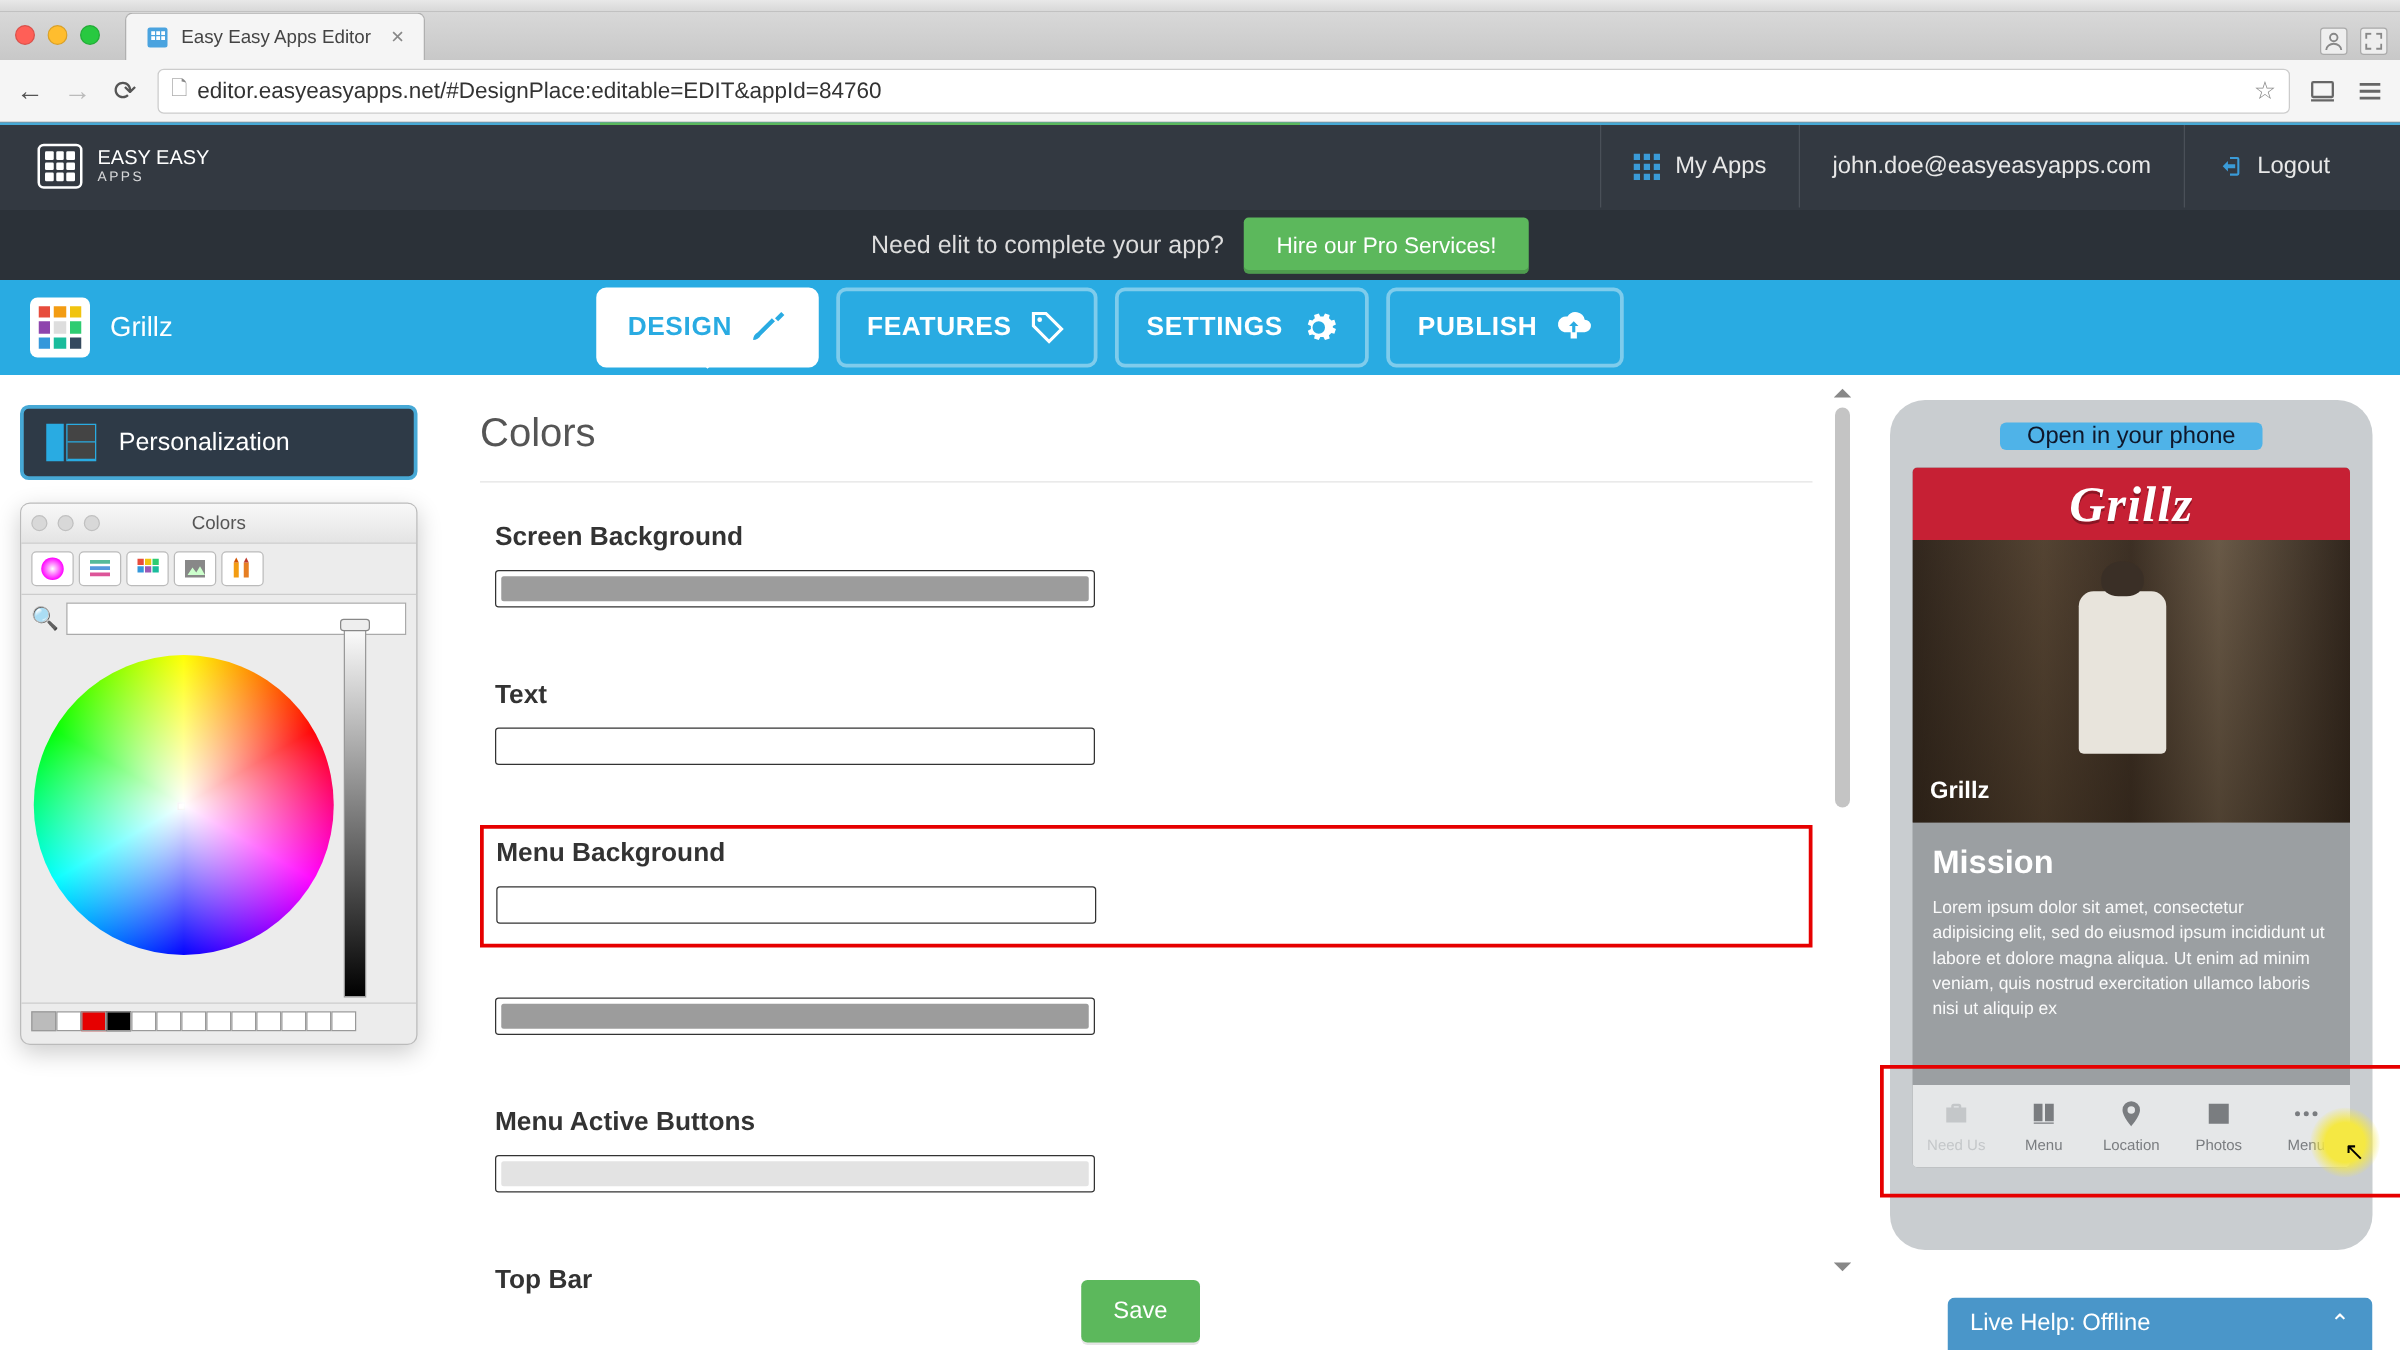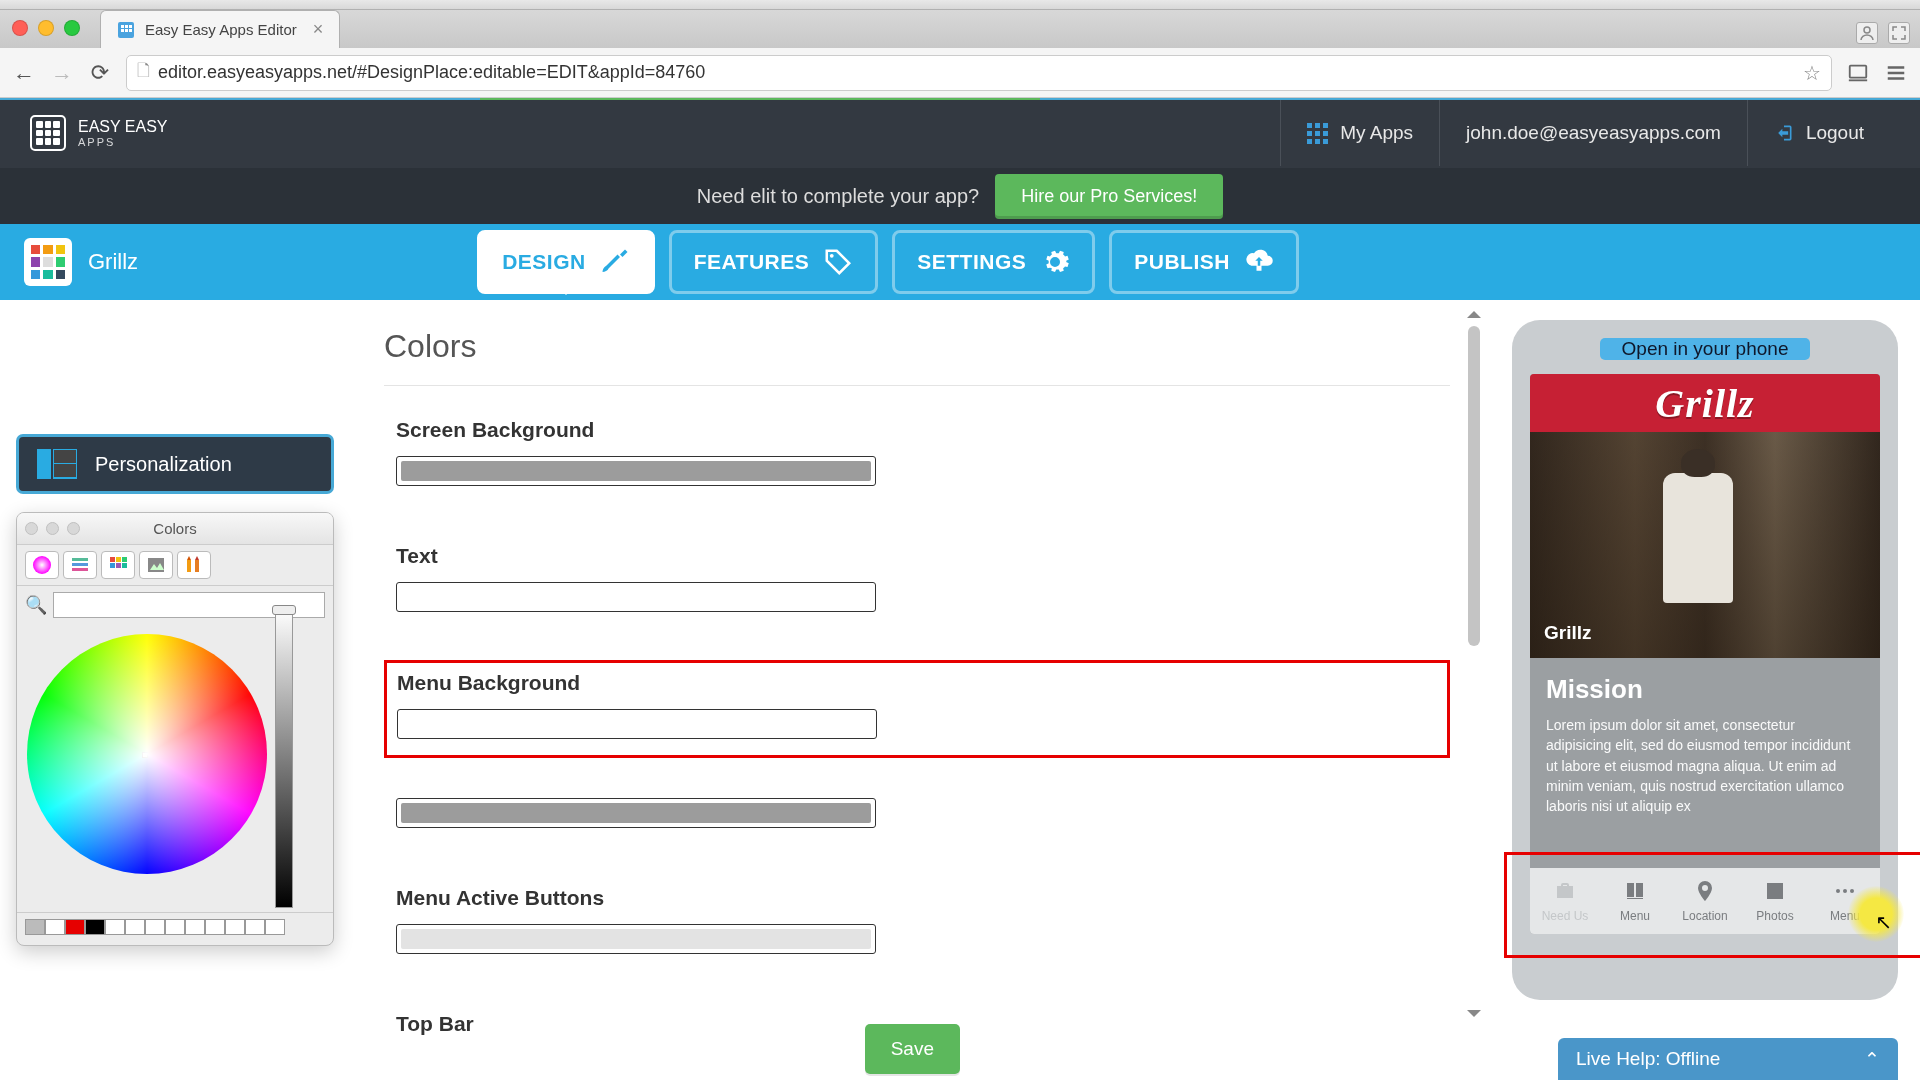--- a/index.html
+++ b/index.html
@@ -49,21 +49,21 @@
 .app-chip-icon { width: 48px; height: 48px; background: #fff; border-radius: 6px; display: grid; grid-template-columns: repeat(3,1fr); grid-template-rows: repeat(3,1fr); gap: 3px; padding: 7px; }
 .app-chip-icon span:nth-child(1){background:#e74c3c}.app-chip-icon span:nth-child(2){background:#f39c12}.app-chip-icon span:nth-child(3){background:#f1c40f}.app-chip-icon span:nth-child(4){background:#8e44ad}.app-chip-icon span:nth-child(5){background:#ddd}.app-chip-icon span:nth-child(6){background:#2ecc71}.app-chip-icon span:nth-child(7){background:#3498db}.app-chip-icon span:nth-child(8){background:#1abc9c}.app-chip-icon span:nth-child(9){background:#34495e}
 .edit-tabs { display: flex; gap: 14px; margin-left: auto; margin-right: auto; transform: translateX(-140px); }
 .etab { display: flex; align-items: center; gap: 14px; padding: 14px 22px; border: 3px solid #7fccec; border-radius: 8px; color: #fff; font-size: 21px; font-weight: 600; letter-spacing: .5px; cursor: pointer; position: relative; }
 .etab.active { background: #fff; color: #29abe2; border-color: #fff; }
 .etab.active::after { content:''; position:absolute; bottom:-14px; left:50%; transform:translateX(-50%); border:10px solid transparent; border-top-color:#fff; }
 .etab svg { width: 30px; height: 30px; fill: currentColor; }
 
 
 .workspace { display: flex; height: calc(1080px - 10px - 38px - 50px - 70px - 56px - 76px); background: #fff; }
-.left-col { width: 350px; padding: 24px 16px; display: flex; flex-direction: column; gap: 18px; justify-content: center; }
+.left-col { width: 350px; padding: 24px 16px; display: flex; flex-direction: column; gap: 18px; }
 .pers-btn { background: #2e3a47; color: #fff; border-radius: 7px; height: 60px; display: flex; align-items: center; padding: 0 18px; gap: 18px; font-size: 20px; border: 3px solid #47a9d6; }
 .pers-ic { display: flex; gap: 2px; }
 .pers-ic .a { width: 14px; height: 30px; background: #29abe2; }
 .pers-ic .b { width: 24px; height: 30px; background: #444; border: 1px solid #29abe2; display:flex; flex-direction:column; }
 .pers-ic .b span { flex:1; border-bottom:1px solid #29abe2; }
 
 
 .palette { background: #ececec; border: 1px solid #bbb; border-radius: 8px; box-shadow: 0 6px 20px rgba(0,0,0,.2); overflow: hidden; }
 .pal-title { height: 32px; display: flex; align-items: center; justify-content: center; position: relative; font-size: 15px; color: #555; background: linear-gradient(#f8f8f8,#e4e4e4); border-bottom: 1px solid #ccc; }
 .pal-dots { position: absolute; left: 8px; display: flex; gap: 8px; }
@@ -435,21 +435,21 @@
       <div class="phone-screen">
         <div class="ps-topbar">
           <span class="brand-logo">Grillz</span>
         </div>
         <div class="ps-hero">
           <div class="chef"></div>
           <div class="hero-name">Grillz</div>
         </div>
         <div class="ps-body">
           <h3>Mission</h3>
-          <p>Lorem ipsum dolor sit amet, consectetur adipisicing elit, sed do eiusmod tempor incididunt ut labore et eiusmod magna aliqua. Ut enim ad minim veniam, quis nostrud exercitation ullamco laboris nisi ut aliquip ex</p>
+          <p>Lorem ipsum dolor sit amet, consectetur adipisicing elit, sed do eiusmod ipsum incididunt ut labore et dolore magna aliqua. Ut enim ad minim veniam, quis nostrud exercitation ullamco laboris nisi ut aliquip ex</p>
         </div>
         <div class="ps-tabbar" id="ptabs">
             <div class="ps-tab active">
               <span><svg viewBox="0 0 24 24">
                   <path d="M10 4h4a2 2 0 012 2v1h4v12H4V7h4V6a2 2 0 012-2zm0 3h4V6h-4v1z"></path>
                 </svg></span>
               <span>Need Us</span>
             </div>
             <div class="ps-tab">
               <span><svg viewBox="0 0 24 24">

